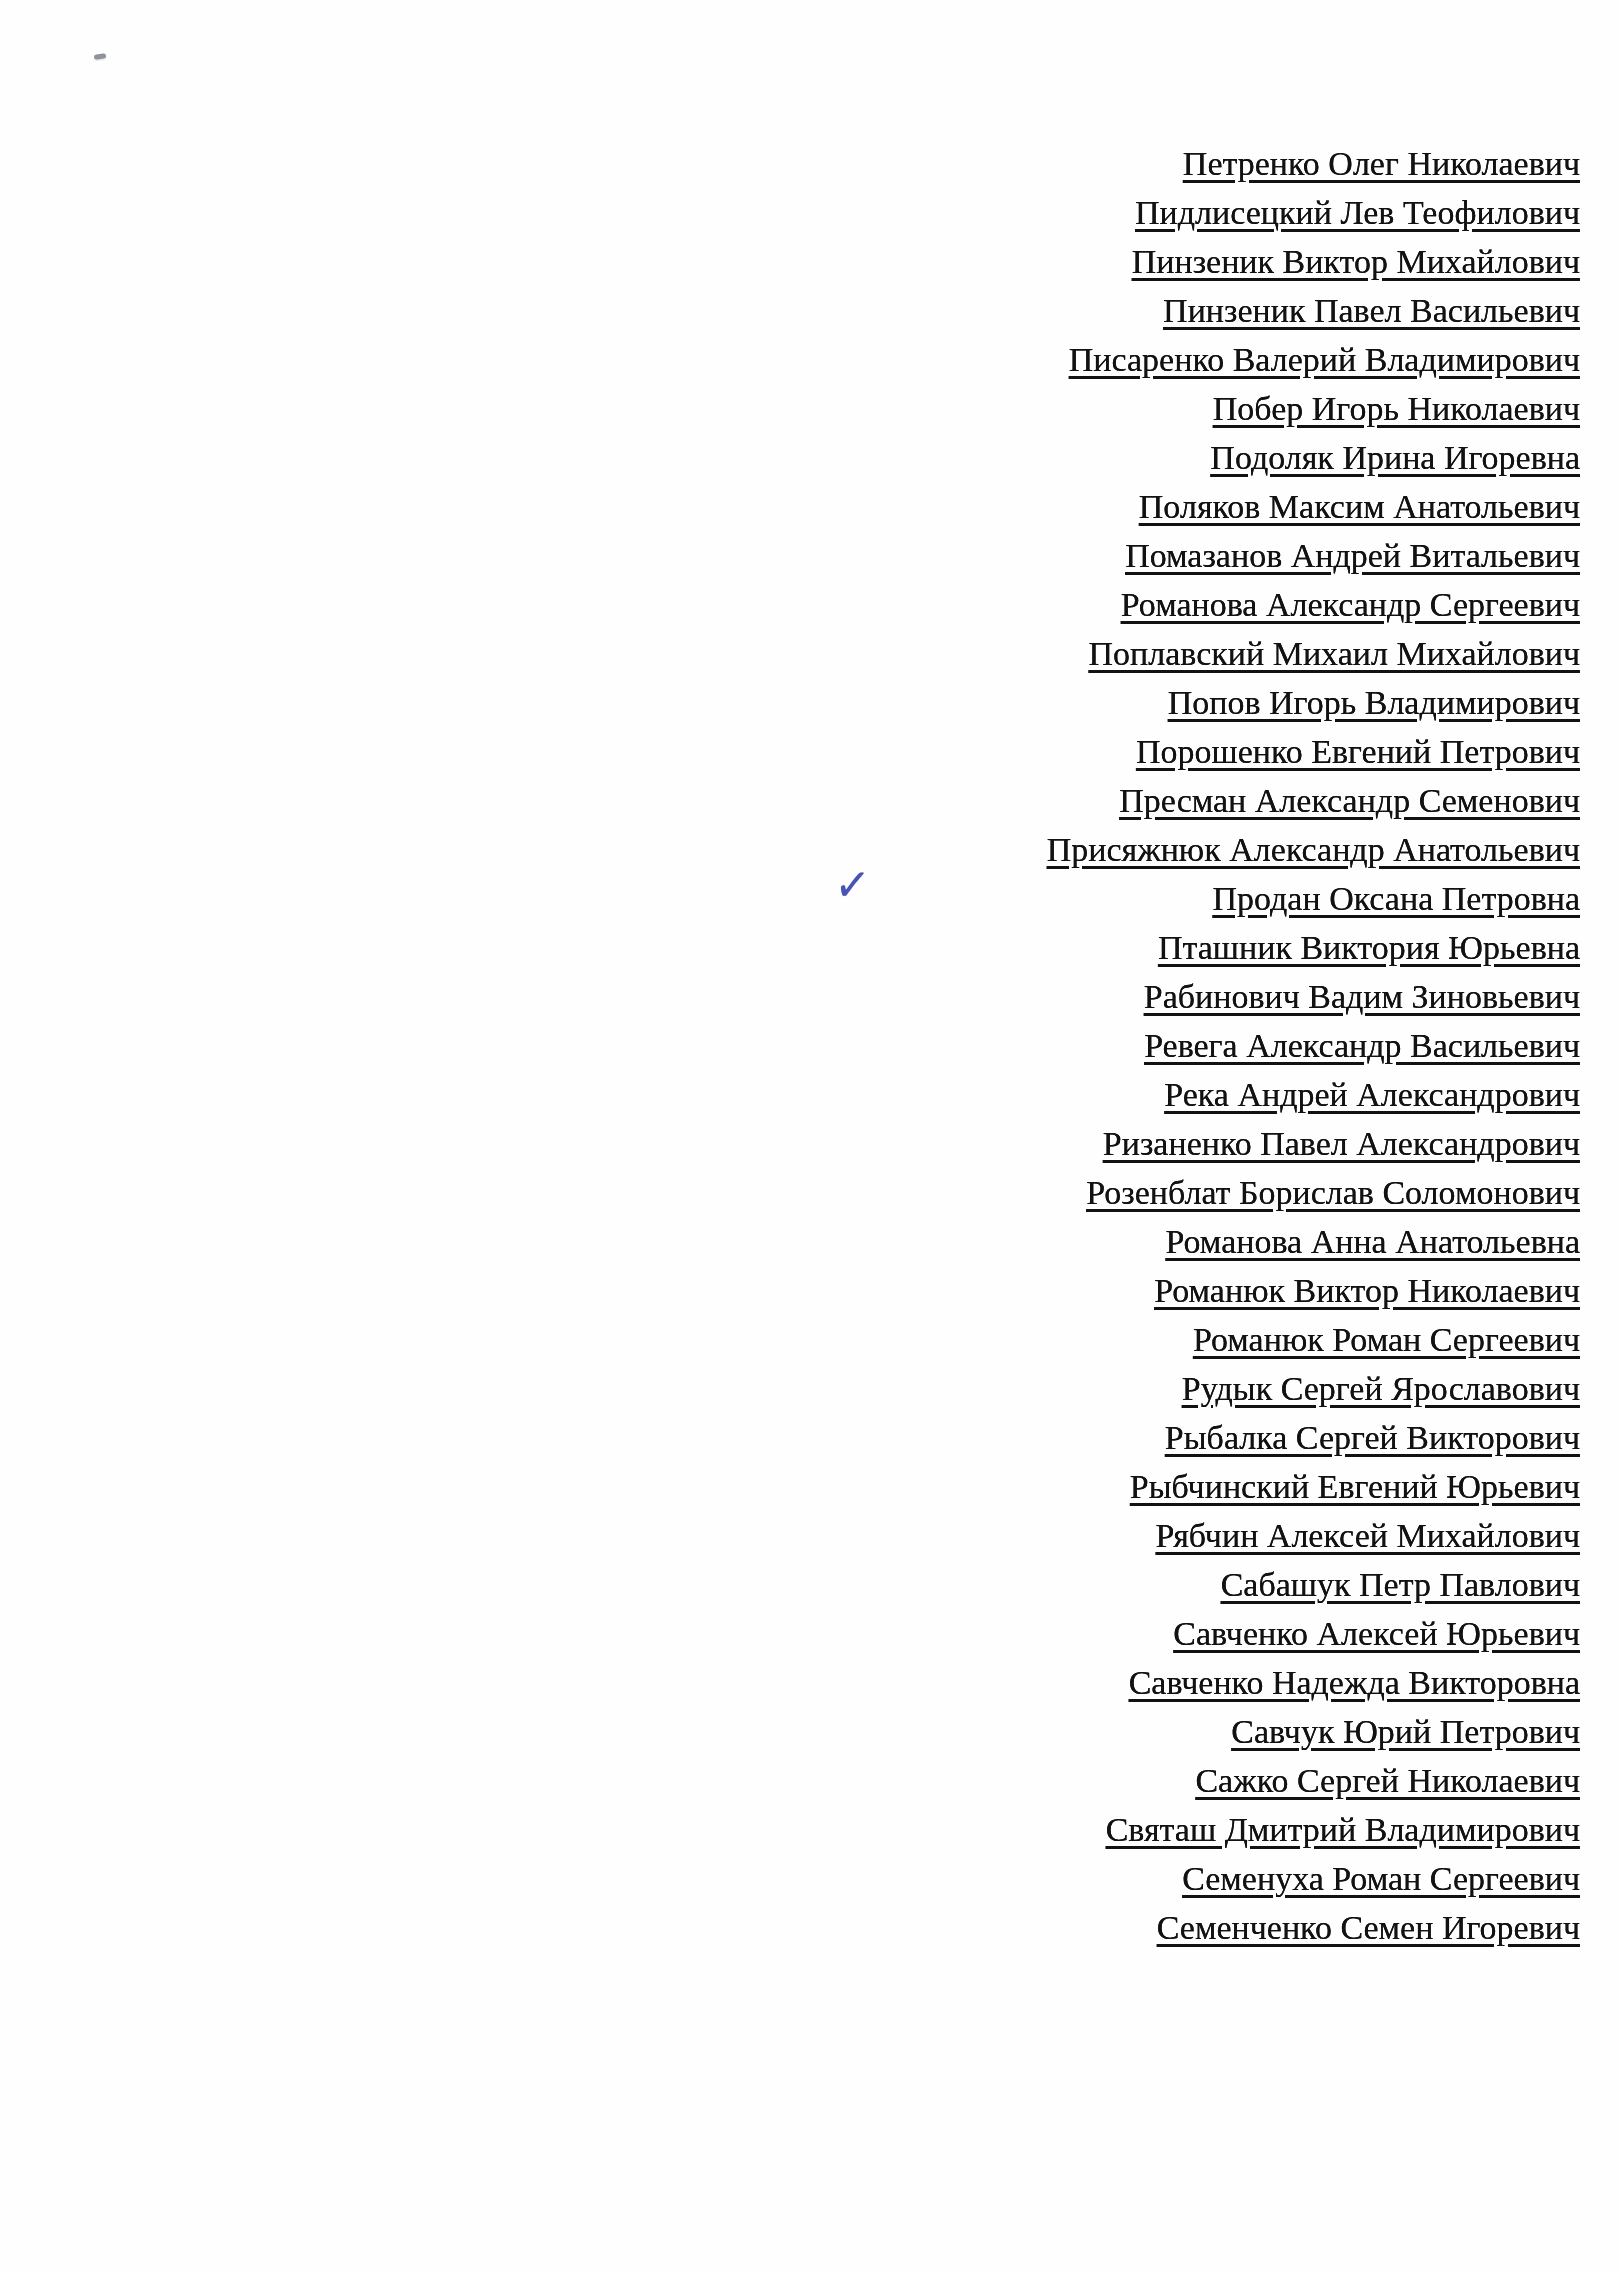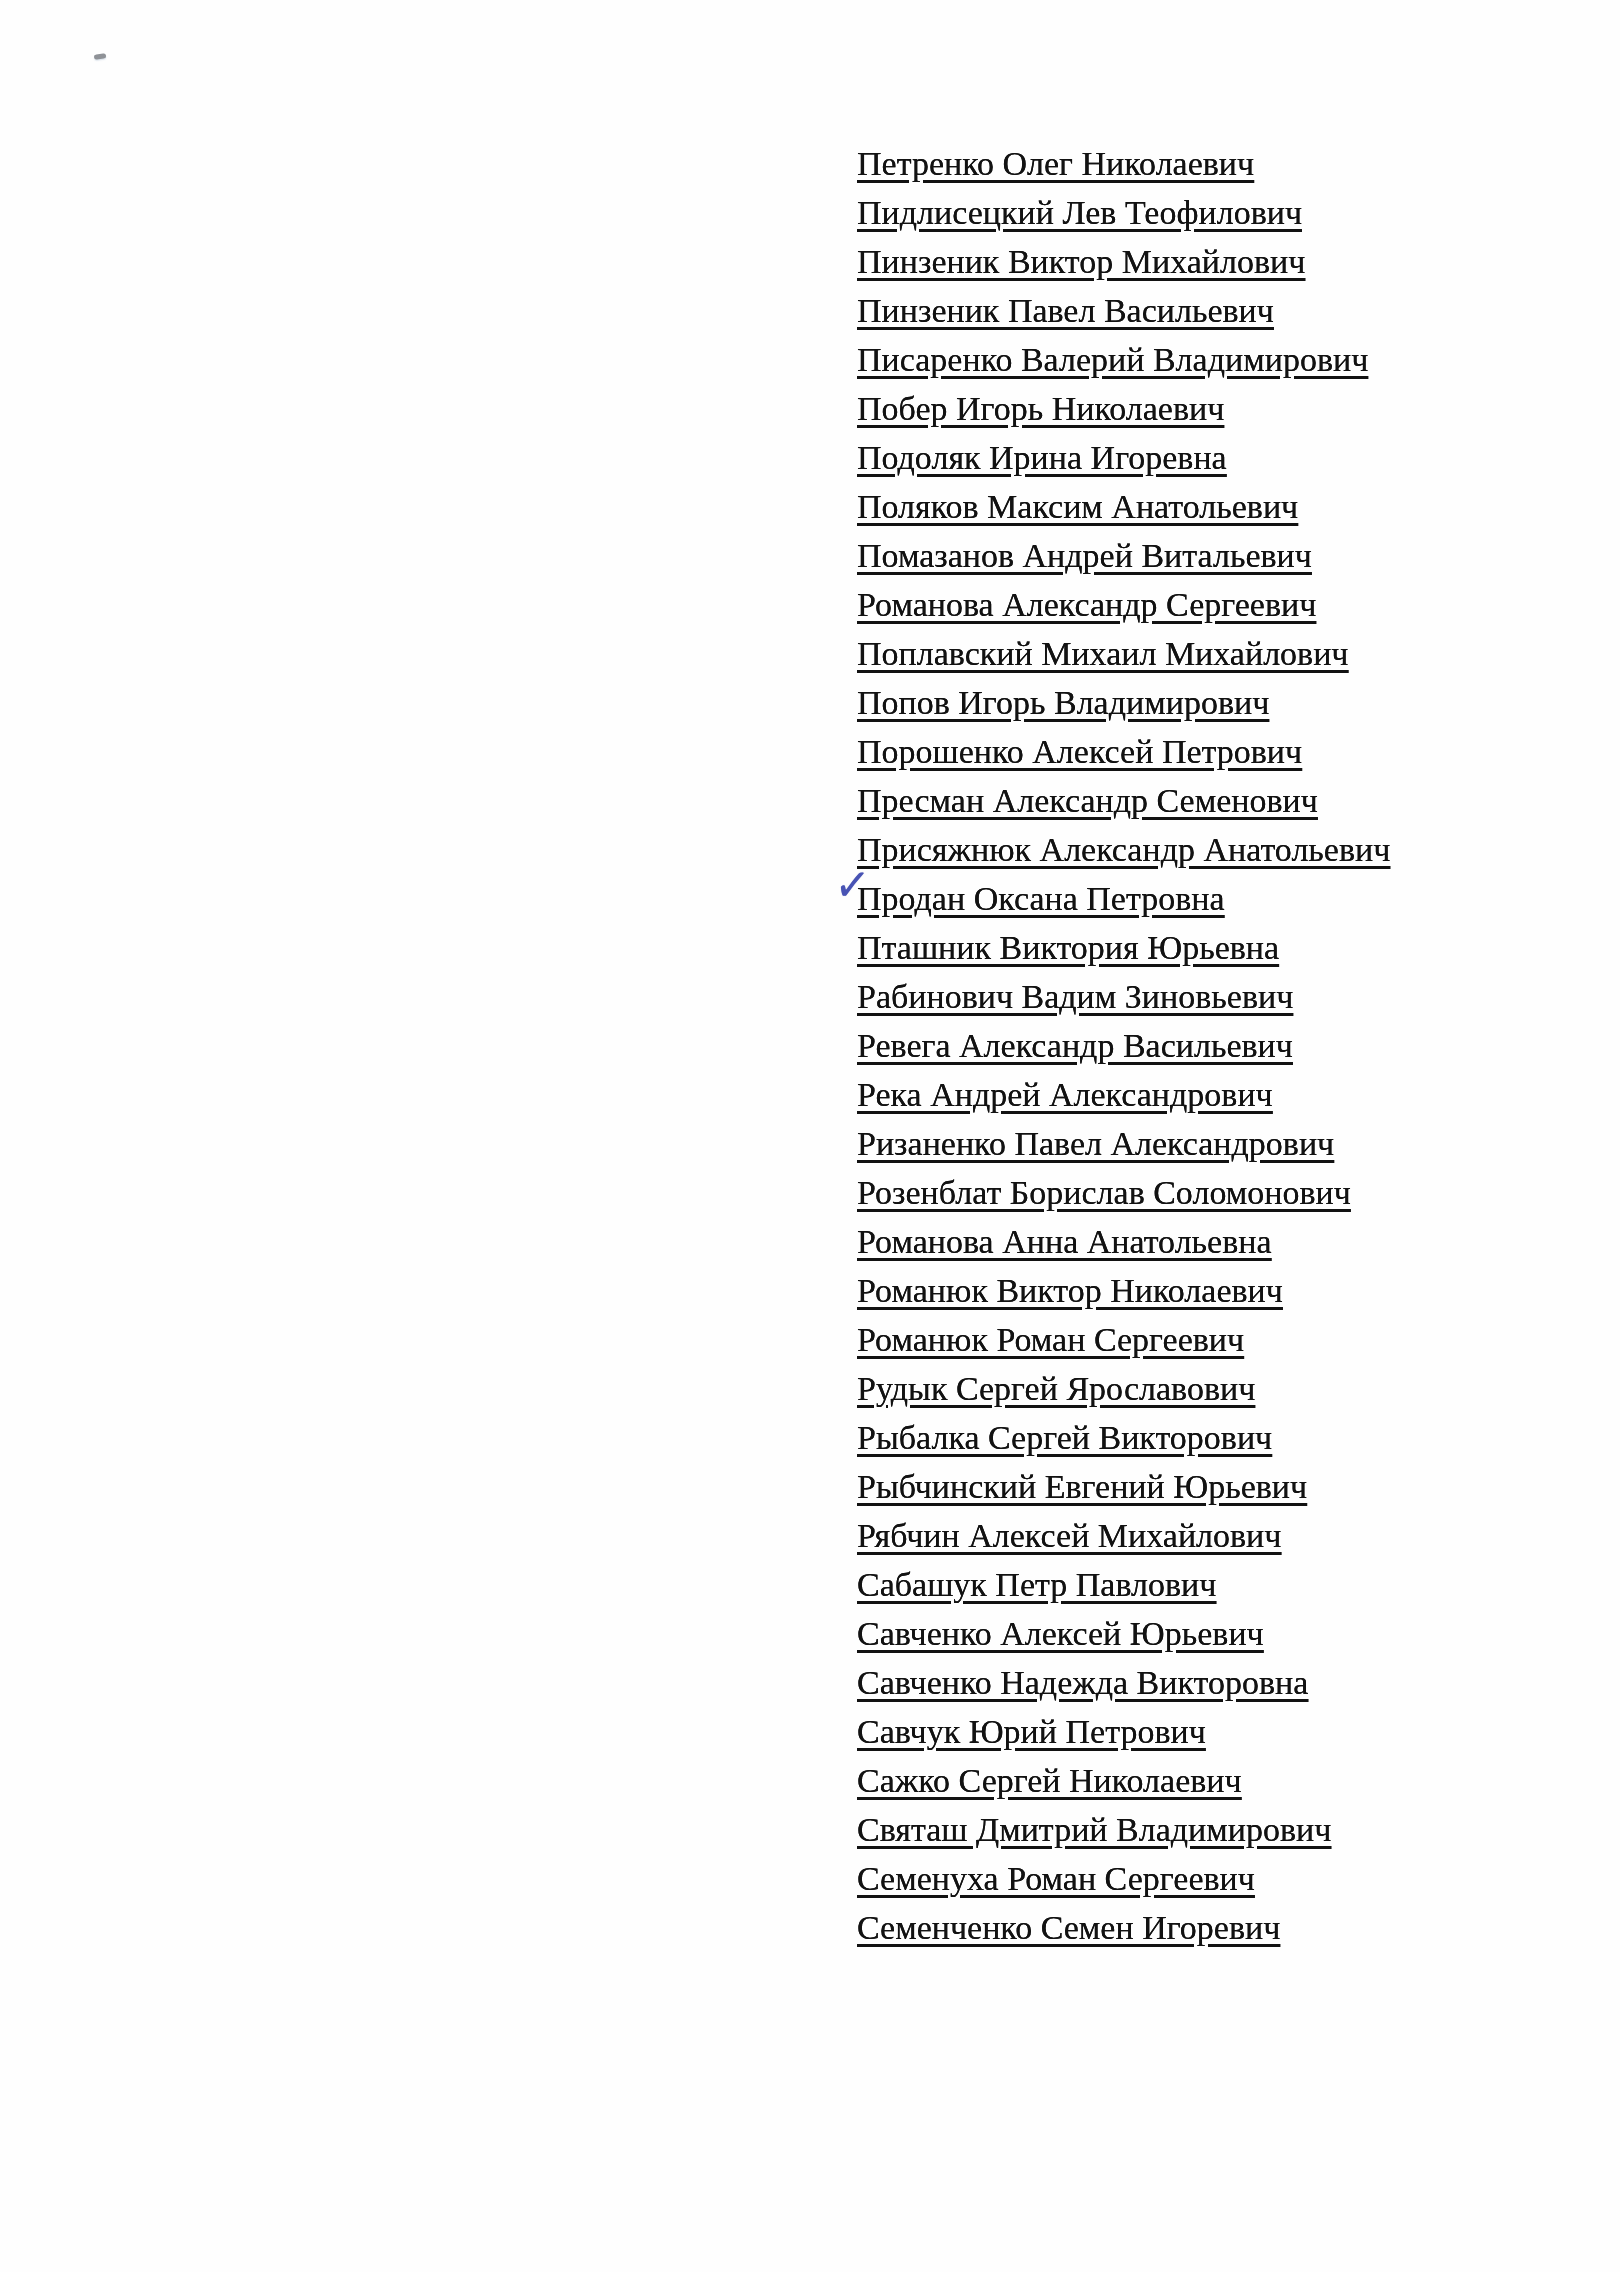--- a/index.html
+++ b/index.html
@@ -38,20 +38,21 @@
     top: 139px;
     width: 723px;
     font-size: 34px;
     line-height: 49px;
     color: #121212;
     white-space: nowrap;
   }
   .row {
     position: relative;
     height: 49px;
+    text-align: right;
   }
   .nm {
     text-decoration: underline;
     text-decoration-thickness: 2.6px;
     text-underline-offset: 4.6px;
     text-decoration-color: #121212;
     text-shadow: 0 0 0.4px #121212;
   }
   .check {
     position: absolute;
@@ -79,21 +80,21 @@
     <div class="row"><span class="nm">Пинзеник Виктор Михайлович</span></div>
     <div class="row"><span class="nm">Пинзеник Павел Васильевич</span></div>
     <div class="row"><span class="nm">Писаренко Валерий Владимирович</span></div>
     <div class="row"><span class="nm">Побер Игорь Николаевич</span></div>
     <div class="row"><span class="nm">Подоляк Ирина Игоревна</span></div>
     <div class="row"><span class="nm">Поляков Максим Анатольевич</span></div>
     <div class="row"><span class="nm">Помазанов Андрей Витальевич</span></div>
     <div class="row"><span class="nm">Романова Александр Сергеевич</span></div>
     <div class="row"><span class="nm">Поплавский Михаил Михайлович</span></div>
     <div class="row"><span class="nm">Попов Игорь Владимирович</span></div>
-    <div class="row"><span class="nm">Порошенко Алексей Петрович</span></div>
+    <div class="row"><span class="nm">Порошенко Евгений Петрович</span></div>
     <div class="row"><span class="nm">Пресман Александр Семенович</span></div>
     <div class="row"><span class="nm">Присяжнюк Александр Анатольевич</span></div>
     <div class="row">
       <span class="check" style="color:#4853b4;">✓</span>
       <span class="nm">Продан Оксана Петровна</span>
     </div>
     <div class="row"><span class="nm">Пташник Виктория Юрьевна</span></div>
     <div class="row"><span class="nm">Рабинович Вадим Зиновьевич</span></div>
     <div class="row"><span class="nm">Ревега Александр Васильевич</span></div>
     <div class="row"><span class="nm">Река Андрей Александрович</span></div>

